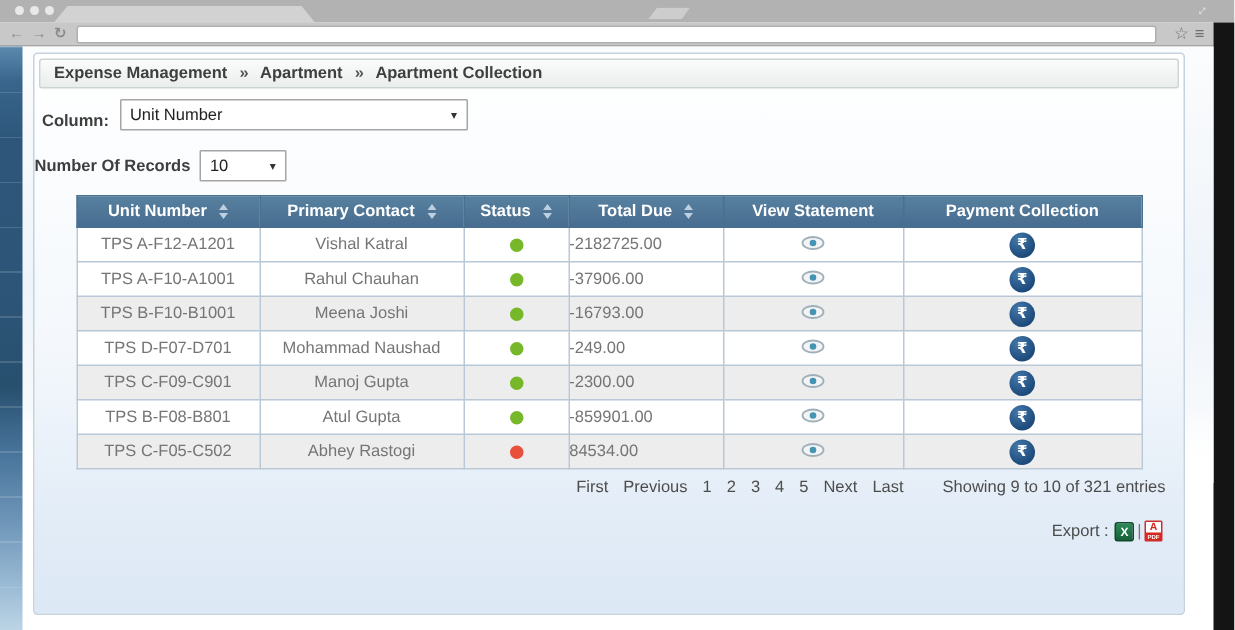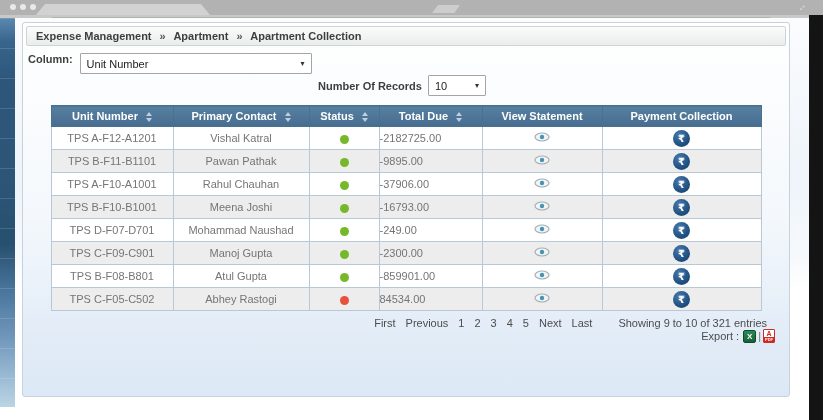--- a/index.html
+++ b/index.html
@@ -19,49 +19,49 @@
        display:inline-block;transform:rotate(-45deg)}
   .toolbar{position:absolute;top:15px;left:0;width:809px;height:16px;background:#c8c8c8;
        border-bottom:1px solid #a6a6a6;display:flex;align-items:center;padding:0 6px}
   .navicon{color:#8a8a8a;font-size:10px;font-weight:bold;margin-right:5px;line-height:14px;cursor:pointer}
   .urlbar{flex:1;height:12px;margin:0 8px 0 2px;background:#fff;border:1px solid #b0b0b0;
        border-radius:2px;font-size:9px;padding:0 4px;color:#333;outline:none}
   .tool-right{color:#6f6f6f;font-size:11px;margin-left:4px;line-height:14px;cursor:pointer}
   .black-strip{position:absolute;top:15px;right:0;width:14px;height:405px;background:#141414}
 
   
-  .page{position:absolute;top:18px;left:0;width:809px;height:291px;
+  .page{position:absolute;top:31px;left:0;width:809px;height:291px;
        background:linear-gradient(180deg,#fbfcfd 0%,#eef4fa 55%,#f6f9fc 82%,#ffffff 94%)}
   .sidebar{position:absolute;top:0;left:0;width:15px;height:389px;
        background:
         repeating-linear-gradient(180deg,rgba(255,255,255,.14) 0 1px,rgba(0,0,0,0) 1px 30px),
         linear-gradient(180deg,#5b89ae 0%,#39658c 6%,#2d567a 16%,#2c5578 42%,#274f6e 58%,
                         #49759c 70%,#7097ba 82%,#9dbdd6 93%,#bcd4e5 100%)}
   .panel{position:absolute;top:4px;left:22px;width:768px;height:375px;
        background:linear-gradient(180deg,#ffffff 0%,#f4f8fc 52%,#e2ecf7 84%,#dce8f5 100%);
        border:1px solid #c6d2dd;border-radius:3px}
 
   .breadcrumb{margin:3px;height:20px;line-height:19px;
        background:linear-gradient(180deg,#fbfcfc,#e9edec);
        border:1px solid #ccd4d4;border-radius:2px;padding:0 9px;
        font-size:11px;font-weight:bold;color:#3e3e3e}
   .crumb-sep{padding:0 5px;color:#555}
 
-  .controls{display:flex;align-items:flex-start;margin:7px 8px 0 5px;
+  .controls{display:flex;align-items:flex-end;margin:7px 8px 0 5px;
        font-size:11px;font-weight:bold;color:#3e3e3e}
   .select{display:inline-flex;align-items:center;justify-content:space-between;
        background:#fff;border:1px solid #a5a5a5;height:21px;padding:0 6px;
        font-weight:normal;color:#222;border-radius:1px;cursor:pointer}
   .select .caret{color:#333;font-size:8px;margin-left:6px}
   .column-select{width:232px;margin-left:7px}
   .search-group{margin-left:auto;display:flex;align-items:center}
   .search-input{width:226px;height:21px;margin-left:7px;background:#fbfbee;
        border:1px solid #c9c9c9;border-radius:2px;outline:none;padding:0 4px;font-size:11px}
-  .records-row{display:flex;justify-content:center;align-items:center;
-       margin:1px 8px 0 0;font-size:11px;font-weight:bold;color:#3e3e3e}
+  .records-row{display:flex;justify-content:flex-start;align-items:center;
+       margin:13px 8px 0 0;font-size:11px;font-weight:bold;color:#3e3e3e}
   .records-select{width:58px;margin-left:6px}
 
   
   table{width:710px;margin:9px auto 0;border-collapse:collapse;font-size:11px;table-layout:fixed;
        background:#fff}
   th{background:linear-gradient(180deg,#57809f,#476c90);color:#fff;font-weight:bold;height:21px;
        border:1px solid #49708f;border-left:1px solid #7296b2;text-align:center;cursor:pointer}
   th:first-child{border-left:1px solid #49708f}
   td{height:23px;text-align:center;color:#757575;background:#fff;border:1px solid #b9c8d7}
   tr.even td{background:#ededed}
@@ -73,26 +73,26 @@
   .sort i{border-top:4px solid #bdd0e0}
   .status-dot{display:inline-block;width:9px;height:9px;border-radius:50%;vertical-align:middle}
   .eye-btn{display:inline-block;cursor:pointer;line-height:0}
   .rupee-btn{display:inline-flex;width:17px;height:17px;border-radius:50%;cursor:pointer;
        background:radial-gradient(circle at 35% 28%,#4478ab,#1d4b7b 70%);
        color:#fff;align-items:center;justify-content:center;
        font-size:10px;font-weight:bold;font-family:"DejaVu Sans",sans-serif}
 
   
   .pagination{display:flex;justify-content:flex-end;align-items:center;
-       margin:6px 22px 0 0;font-size:11px;color:#4c4c4c}
+       margin:6px 12px 0 0;font-size:11px;color:#4c4c4c}
   .pager{display:flex;gap:10px}
   .page-link{cursor:pointer}
   .showing{margin-left:26px}
   .export-row{display:flex;justify-content:flex-end;align-items:center;
-       margin-top:0;padding-right:14px;font-size:11px;color:#4c4c4c}
+       margin-top:16px;padding-right:14px;font-size:11px;color:#4c4c4c}
   .xls-icon{width:13px;height:13px;margin-left:4px;background:linear-gradient(180deg,#2c8a57,#176038);
        border:1px solid #11492a;border-radius:2px;color:#fff;font-size:8px;font-weight:bold;
        display:inline-flex;align-items:center;justify-content:center;cursor:pointer}
   .exp-sep{margin:0 2px;color:#777}
   .pdf-icon{width:12px;height:14px;background:#fff;border:1px solid #c9302c;border-radius:1px;
        display:inline-flex;flex-direction:column;align-items:center;justify-content:flex-end;
        cursor:pointer;overflow:hidden}
   .pdf-icon .glyph{color:#d6271d;font-size:7px;font-weight:bold;line-height:7px}
   .pdf-icon .band{width:100%;height:5px;background:#d6271d;color:#fff;font-size:4px;
        font-weight:bold;text-align:center;line-height:5px}
@@ -189,35 +189,20 @@
     <td class="due">-2182725.00</td>
     <td>
       <span class="eye-btn">
         <svg width="16" height="10" viewBox="0 0 16 10">
           <ellipse cx="8" cy="5" rx="7" ry="4" fill="#f4f4f4" stroke="#9fb0ba" stroke-width="1.2"></ellipse>
           <circle cx="8" cy="5" r="2.2" fill="#4694b4"></circle>
         </svg></span></td>
     <td>
       <span class="rupee-btn">₹</span></td>
   </tr>
-            <tr class="even">
-    <td>TPS B-F11-B1101</td>
-    <td>Pawan Pathak</td>
-    <td>
-      <span class="status-dot" style="background: rgb(118, 184, 42);"></span></td>
-    <td class="due">-9895.00</td>
-    <td>
-      <span class="eye-btn">
-        <svg width="16" height="10" viewBox="0 0 16 10">
-          <ellipse cx="8" cy="5" rx="7" ry="4" fill="#f4f4f4" stroke="#9fb0ba" stroke-width="1.2"></ellipse>
-          <circle cx="8" cy="5" r="2.2" fill="#4694b4"></circle>
-        </svg></span></td>
-    <td>
-      <span class="rupee-btn">₹</span></td>
-  </tr>
             <tr>
     <td>TPS A-F10-A1001</td>
     <td>Rahul Chauhan</td>
     <td>
       <span class="status-dot" style="background: rgb(118, 184, 42);"></span></td>
     <td class="due">-37906.00</td>
     <td>
       <span class="eye-btn">
         <svg width="16" height="10" viewBox="0 0 16 10">
           <ellipse cx="8" cy="5" rx="7" ry="4" fill="#f4f4f4" stroke="#9fb0ba" stroke-width="1.2"></ellipse>

